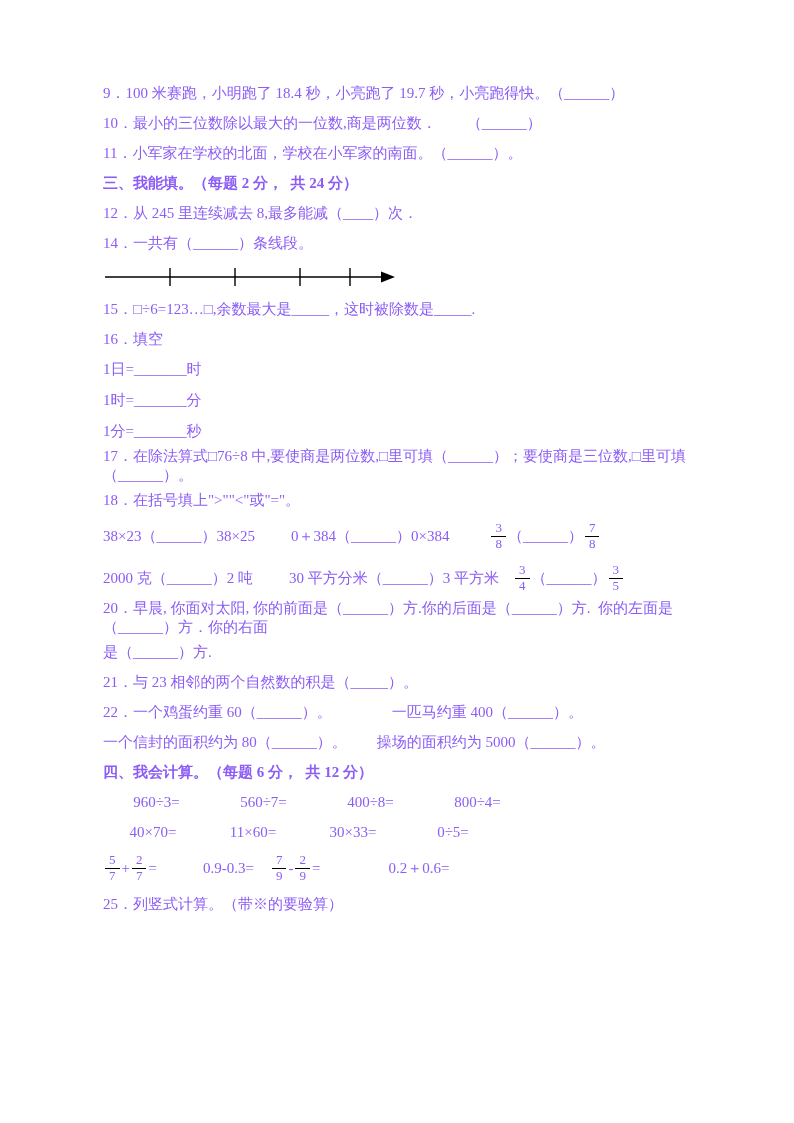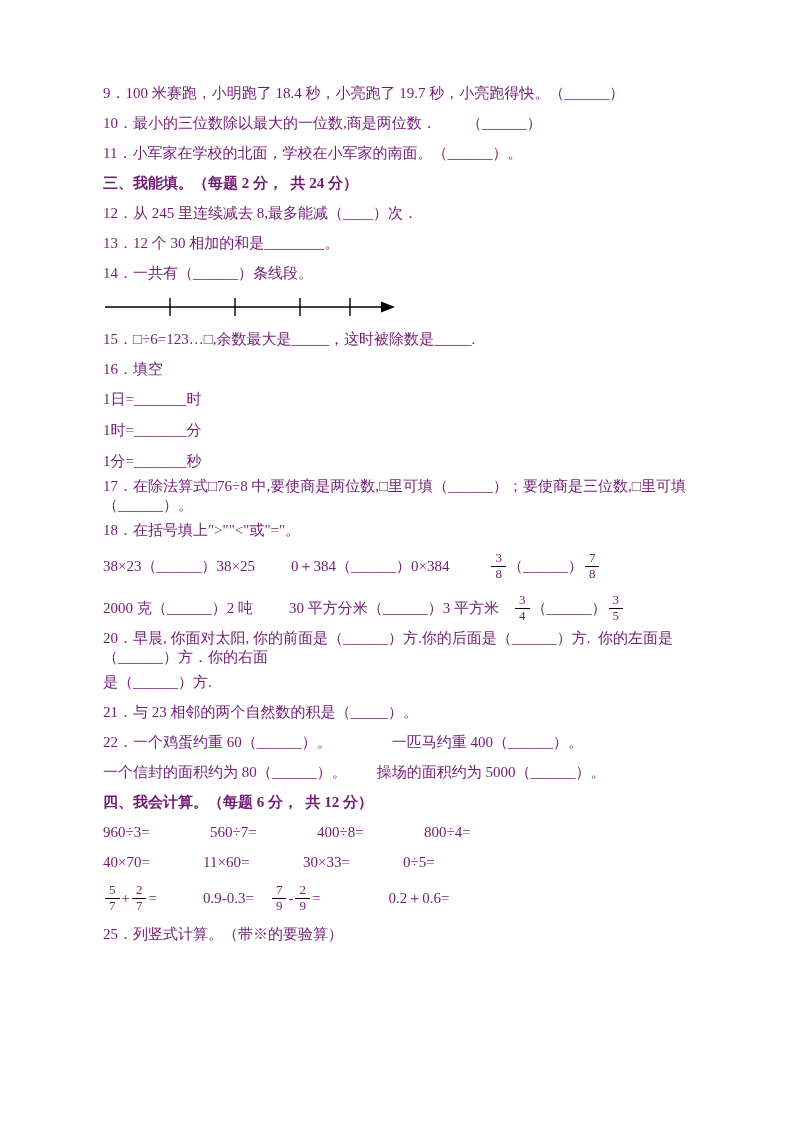--- a/index.html
+++ b/index.html
@@ -1,19 +1,19 @@
 <!DOCTYPE html>
 <html><head>
 <meta charset="utf-8">
 <style>
   * { margin:0; padding:0; box-sizing:border-box; }
   html,body { background:#ffffff; }
   .page {
     width:656px; height:1123px; margin:0 auto; background:#ffffff;
-    color:#701a75; font-family:"Liberation Serif","DejaVu Serif",serif;
+    color:#8b5cf6; font-family:"Liberation Serif","DejaVu Serif",serif;
     font-size:15px; padding:78px 34px 0 34px; overflow:hidden;
   }
   .line {
     display:flex; align-items:center; min-height:30px;
     white-space:pre-wrap;
   }
   .line > span { white-space:pre-wrap; }
   .time-line { min-height:31px; }
   .bold { font-weight:bold; }
   .figure-line { min-height:36px; }
@@ -22,21 +22,21 @@
     display:inline-flex; flex-direction:column; align-items:center;
     font-size:13px; line-height:1.15; margin:0 2px; flex-shrink:0;
   }
   .frac .num { border-bottom:1px solid #000; padding:0 4px; }
   .frac .den { padding:0 4px; }
   .ml28 { margin-left:36px; }
   .ml16 { margin-left:16px; }
   .ml42 { margin-left:42px; }
   .ml30 { margin-left:46px; }
   .ml44 { margin-left:68px; }
-  .calc-row .calc-item { display:inline-block; }
+  .calc-row .calc-item { display:inline-block;text-align:center; }
   .calc-row-1 .calc-item { min-width:107px; }
   .calc-row-2 .calc-item { min-width:100px; }
   .grp { display:inline-flex; align-items:center; }
   svg { display:block; }
 </style>
 </head>
 <body>
 
 <div class="page">
 
@@ -53,23 +53,20 @@
   </div>
 
   <div class="line bold">
     <span>三、我能填。（每题 2 分，  共 24 分）</span>
   </div>
 
   <div class="line">
     <span>12．从 245 里连续减去 8,最多能减（____）次．</span>
   </div>
 
-  <div class="line">
-    <span>13．12 个 30 相加的和是________。</span>
-  </div>
 
   <div class="line">
     <span>14．一共有（______）条线段。</span>
   </div>
 
   <div class="line figure-line">
     <svg width="300" height="28" viewBox="0 0 300 28" aria-hidden="true">
       <line x1="2" y1="15" x2="284" y2="15" stroke="#000" stroke-width="1.4"></line>
       <line x1="67" y1="6" x2="67" y2="24" stroke="#000" stroke-width="1.4"></line>
       <line x1="132" y1="6" x2="132" y2="24" stroke="#000" stroke-width="1.4"></line>

